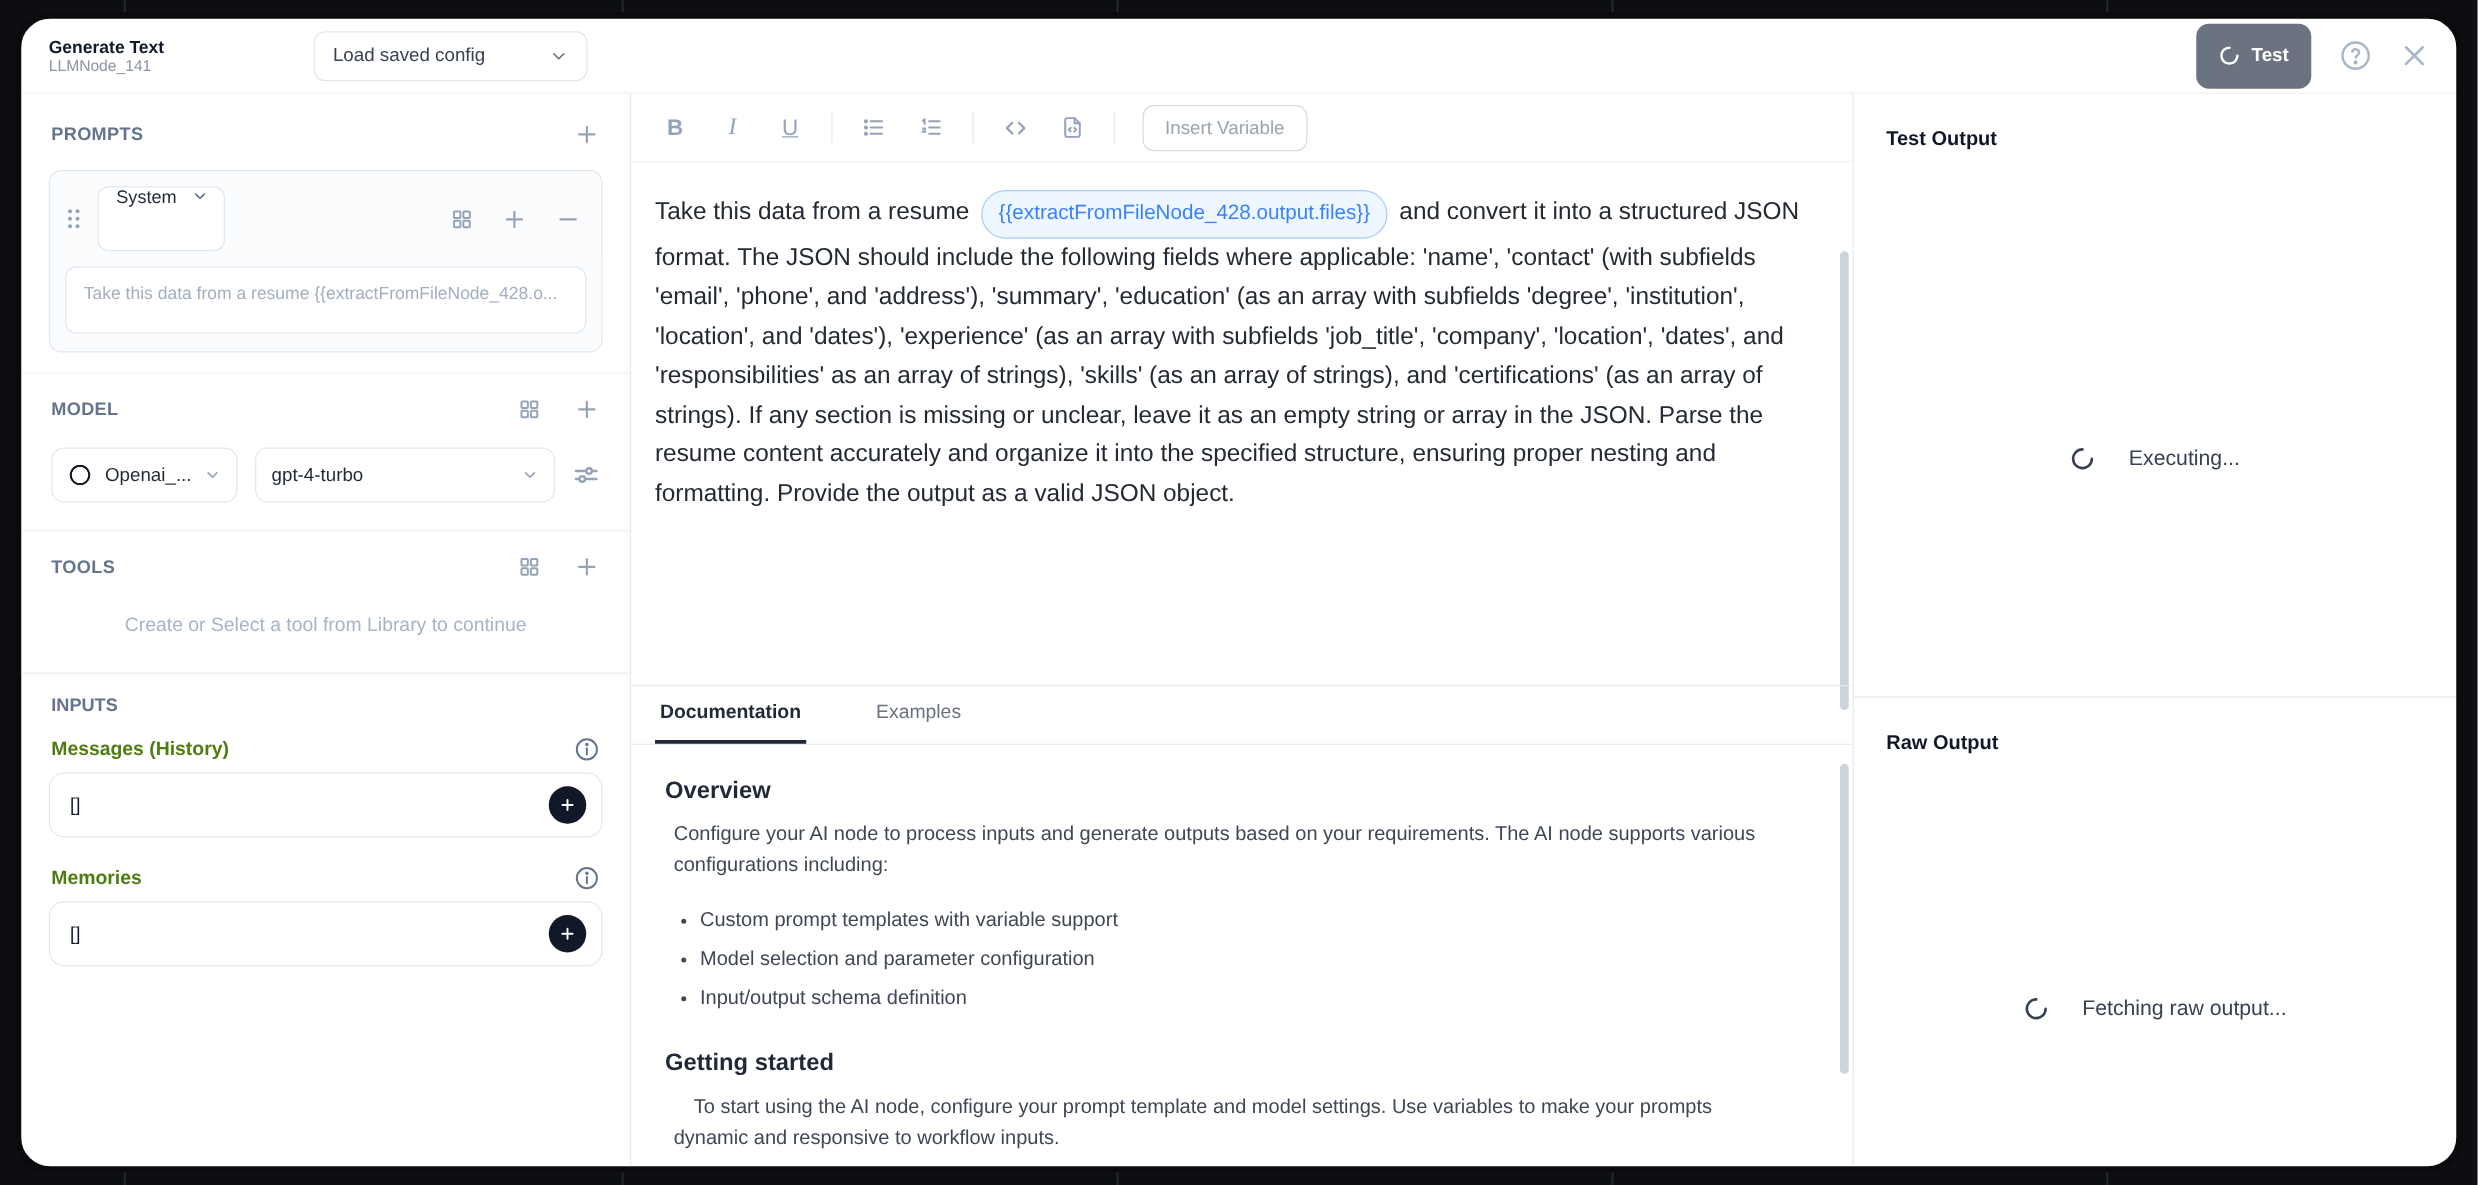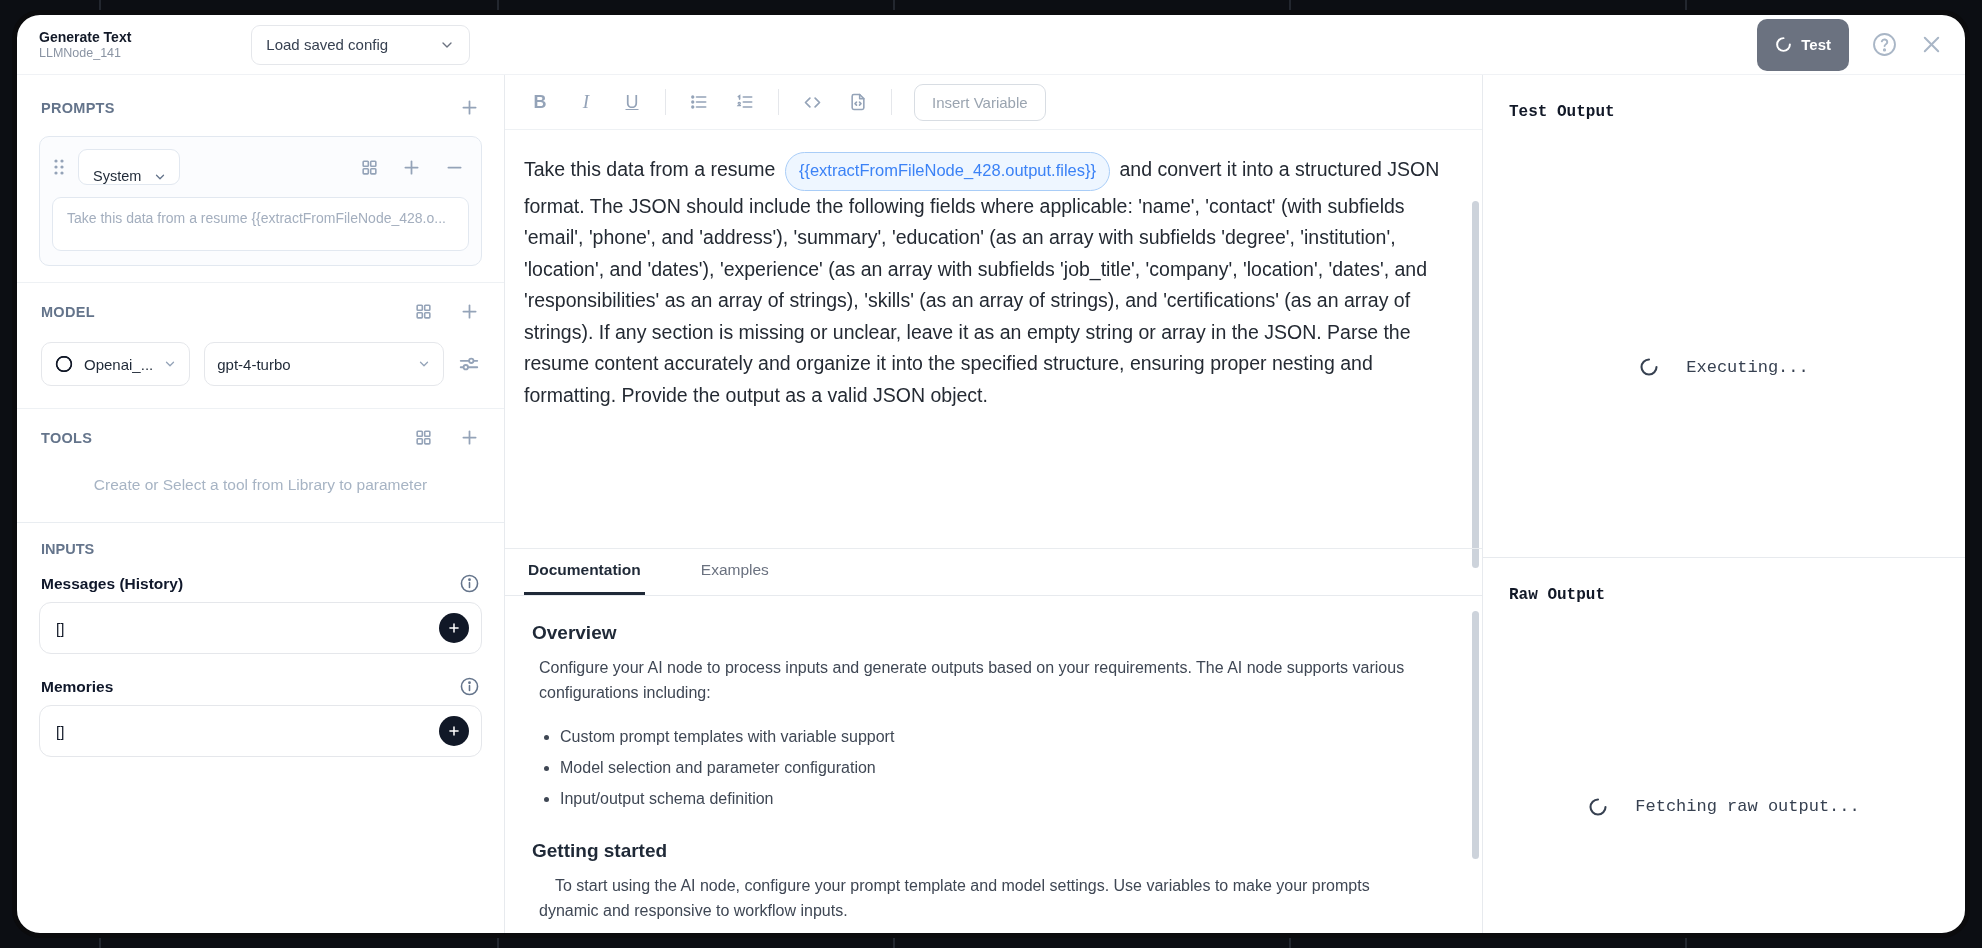--- a/index.html
+++ b/index.html
@@ -32,34 +32,34 @@
   .sidebar { width:488px; flex:0 0 488px; border-right:1px solid #e7eaee; overflow:hidden; }
   .center { flex:1; display:flex; flex-direction:column; border-right:1px solid #e7eaee; min-width:0; position:relative; }
   .rightcol { width:482px; flex:0 0 482px; display:flex; flex-direction:column; }
   
   .sec-hd { display:flex; align-items:center; padding:22px 24px 10px 24px; }
   .sec-hd .lbl { font-size:14.5px; font-weight:700; color:#64748b; letter-spacing:.02em; }
   .sec-hd .tools { margin-left:auto; display:flex; align-items:center; gap:26px; }
   .sec-div { height:1px; background:#eef1f4; margin:16px 0 0 0; }
   .prompt-card { margin:8px 22px 0 22px; border:1px solid #e2e8f0; border-radius:10px; background:#fbfcfe; padding:12px 12px 14px 12px; }
   .pc-row { display:flex; align-items:center; gap:12px; }
-  .role-select { height:36px; background:#fff; border:1px solid #e2e8f0; border-radius:9px; display:flex; align-items:flex-end;
-    gap:12px; padding:16px 12px 0 14px; font-size:14.5px; color:#1f2937; font-weight:500; }
+  .role-select { height:52px; background:#fff; border:1px solid #e2e8f0; border-radius:9px; display:flex; align-items:flex-start;
+    gap:12px; padding:0 12px 0 14px; font-size:14.5px; color:#1f2937; font-weight:500; }
   .pc-row .tools { margin-left:auto; display:flex; align-items:center; gap:22px; padding-right:4px; }
   .prompt-input { margin-top:12px; height:54px; background:#fff; border:1px solid #e2e8f0; border-radius:9px;
     padding:12px 14px; font-size:14px; color:#a3aebe; overflow:hidden; white-space:nowrap; text-overflow:ellipsis; }
   .model-row { display:flex; align-items:center; gap:14px; padding:10px 24px 6px 24px; }
   .select-box { height:44px; border:1px solid #e5e7eb; border-radius:10px; background:#fff; display:flex; align-items:center; gap:10px; padding:0 12px; font-size:15px; color:#1f2937; }
   .select-box.grow { flex:1; }
   .select-box .spacer { flex:1; }
   .tools-empty { padding:18px 24px 6px 24px; text-align:center; font-size:15.5px; color:#a7b4c4; }
   .sec-div.full { margin-top:22px; background:#e9edf1; }
   .inputs-hd { padding:18px 24px 4px 24px; font-size:14.5px; font-weight:700; color:#64748b; }
   .field-lbl-row { display:flex; align-items:center; padding:12px 24px 8px 24px; }
-  .field-lbl { font-size:15.5px; font-weight:600; color:#0f172a; }
+  .field-lbl { font-size:15.5px; font-weight:600; color:#4d7c0f; }
   .field-lbl-row .info { margin-left:auto; }
   .field-box { margin:0 22px; height:52px; border:1px solid #e5e7eb; border-radius:12px; background:#fff;
     display:flex; align-items:center; padding:0 12px 0 16px; font-size:15px; color:#111827; }
   .add-circle { margin-left:auto; width:30px; height:30px; border-radius:50%; background:#111827; border:none;
     color:#fff; font-size:20px; line-height:1; display:flex; align-items:center; justify-content:center; }
   
   .toolbar { height:55px; flex:0 0 55px; display:flex; align-items:center; gap:8px; padding:0 16px; border-bottom:1px solid #eef1f4; }
   .tb-btn { background:none; border:none; width:38px; height:34px; display:flex; align-items:center; justify-content:center;
     color:#94a3b8; font-size:18px; font-family:inherit; }
   .tb-b { font-weight:800; }
@@ -77,21 +77,21 @@
   .tabbar { height:47px; flex:0 0 47px; display:flex; align-items:flex-end; padding:0 0 0 19px; border-bottom:1px solid #e7eaee; gap:52px; }
   .tab { font-size:15.5px; padding:0 4px 13px 4px; border-bottom:3px solid transparent; color:#6b7280; background:none; border-top:none; border-left:none; border-right:none; font-family:inherit; }
   .tab.active { color:#1f2937; font-weight:700; border-bottom-color:#1f2937; }
   .docs-content { padding:26px 60px 0 27px; overflow:hidden; }
   .doc-h { font-size:19px; font-weight:600; color:#1f2937; margin-bottom:12px; }
   .doc-p { font-size:16px; line-height:24.5px; color:#3f4754; margin-left:7px; margin-bottom:10px; }
   .doc-ul { margin:16px 0 26px 28px; }
   .doc-ul li { font-size:16px; color:#3f4754; line-height:31px; }
   .doc-p.indent { text-indent:16px; }
   
-  .out-sec { position:relative; display:flex; flex-direction:column;font-family:Liberation Mono, monospace; }
+  .out-sec { position:relative; display:flex; flex-direction:column; }
   .out-sec.test { flex:0 0 483px; border-bottom:1px solid #e7eaee; }
   .out-sec.raw { flex:1; }
   .out-title { padding:28px 26px 0 26px; font-size:16px; font-weight:700; color:#111827; }
   .out-status { flex:1; display:flex; align-items:center; justify-content:center; gap:27px;
     font-size:17px; color:#374151; transform:translateY(28px); }
   svg { display:block; }
 </style>
 </head>
 <body>
 
@@ -281,21 +281,21 @@
               </svg>
           </button>
           <button class="icon-btn">
             <svg width="21" height="21" viewBox="0 0 24 24" fill="none" stroke="#94a3b8" stroke-width="2" stroke-linecap="round">
                 <line x1="12" y1="5" x2="12" y2="19"></line>
                 <line x1="5" y1="12" x2="19" y2="12"></line>
               </svg>
           </button>
         </span>
       </div>
-      <div class="tools-empty">Create or Select a tool from Library to parameter</div>
+      <div class="tools-empty">Create or Select a tool from Library to continue</div>
 
       <div class="sec-div full"></div>
 
       <div class="inputs-hd">INPUTS</div>
 
       <div class="field-lbl-row">
         <span class="field-lbl">Messages (History)</span>
         <span class="info">
           <svg width="21" height="21" viewBox="0 0 24 24" fill="none" stroke="#64748b" stroke-width="1.8" stroke-linecap="round">
               <circle cx="12" cy="12" r="9.2"></circle>

